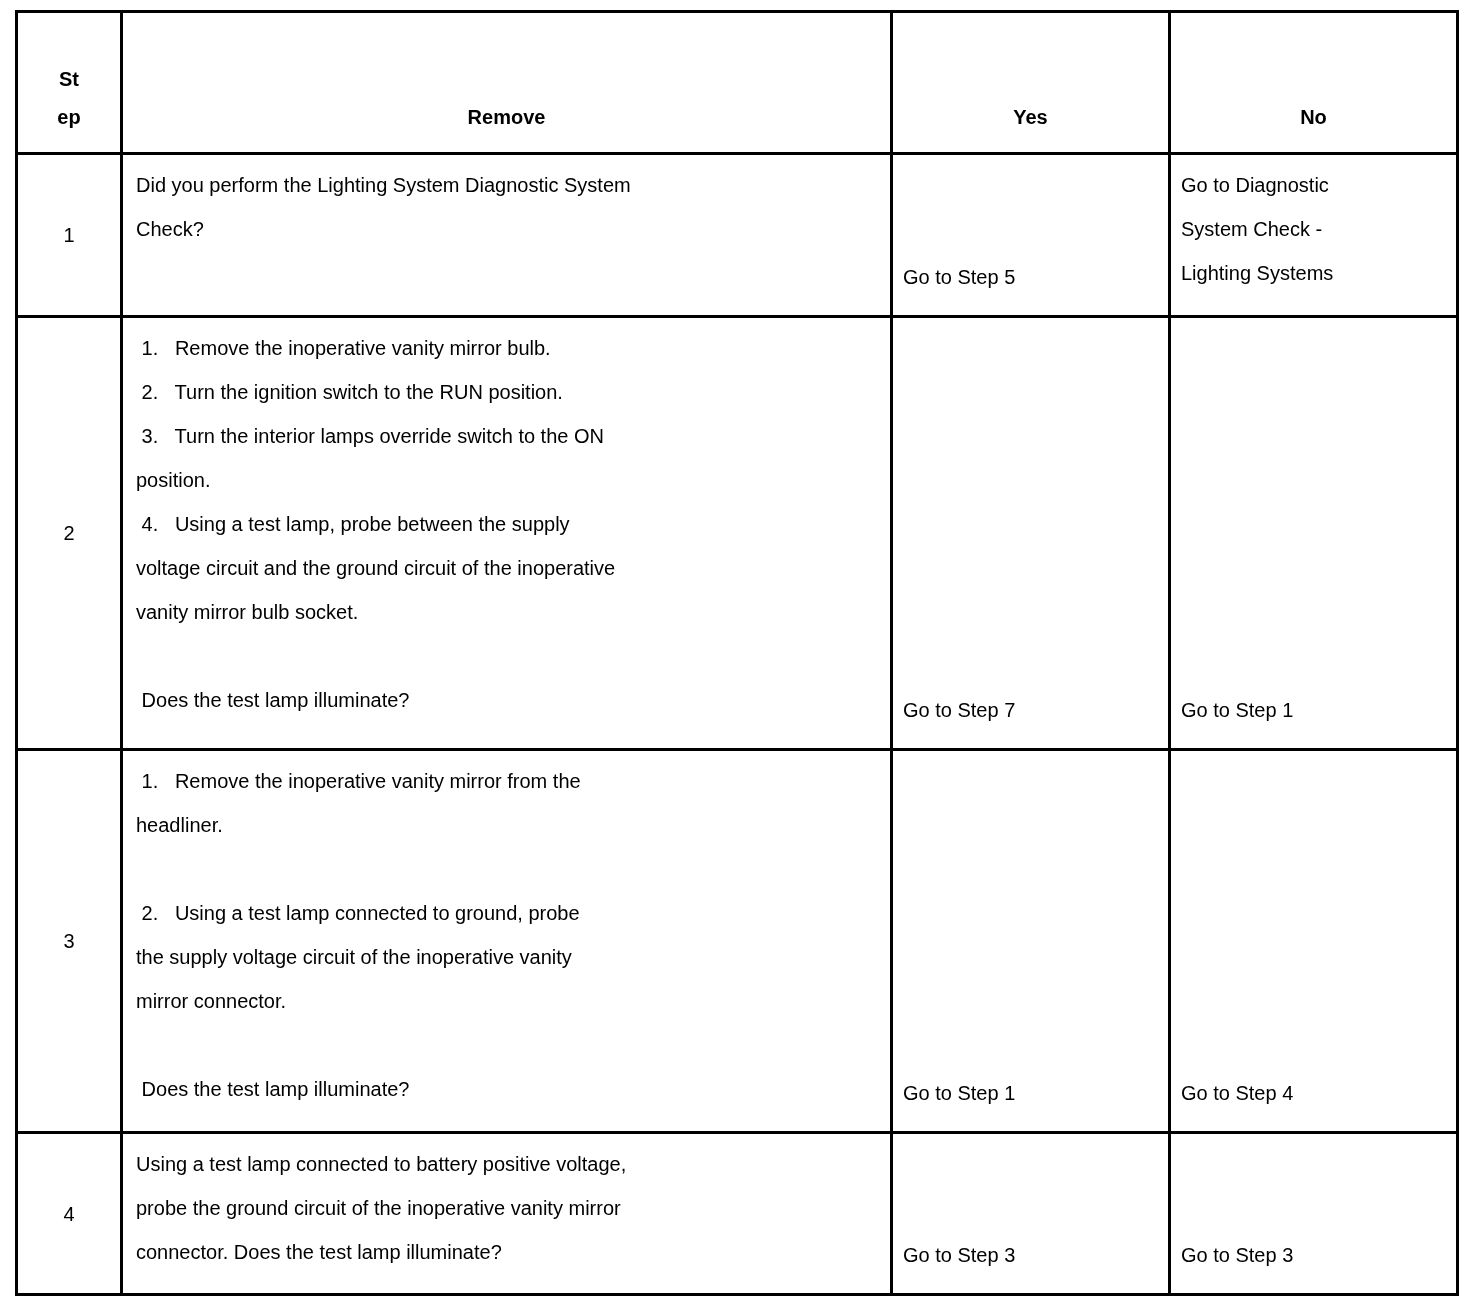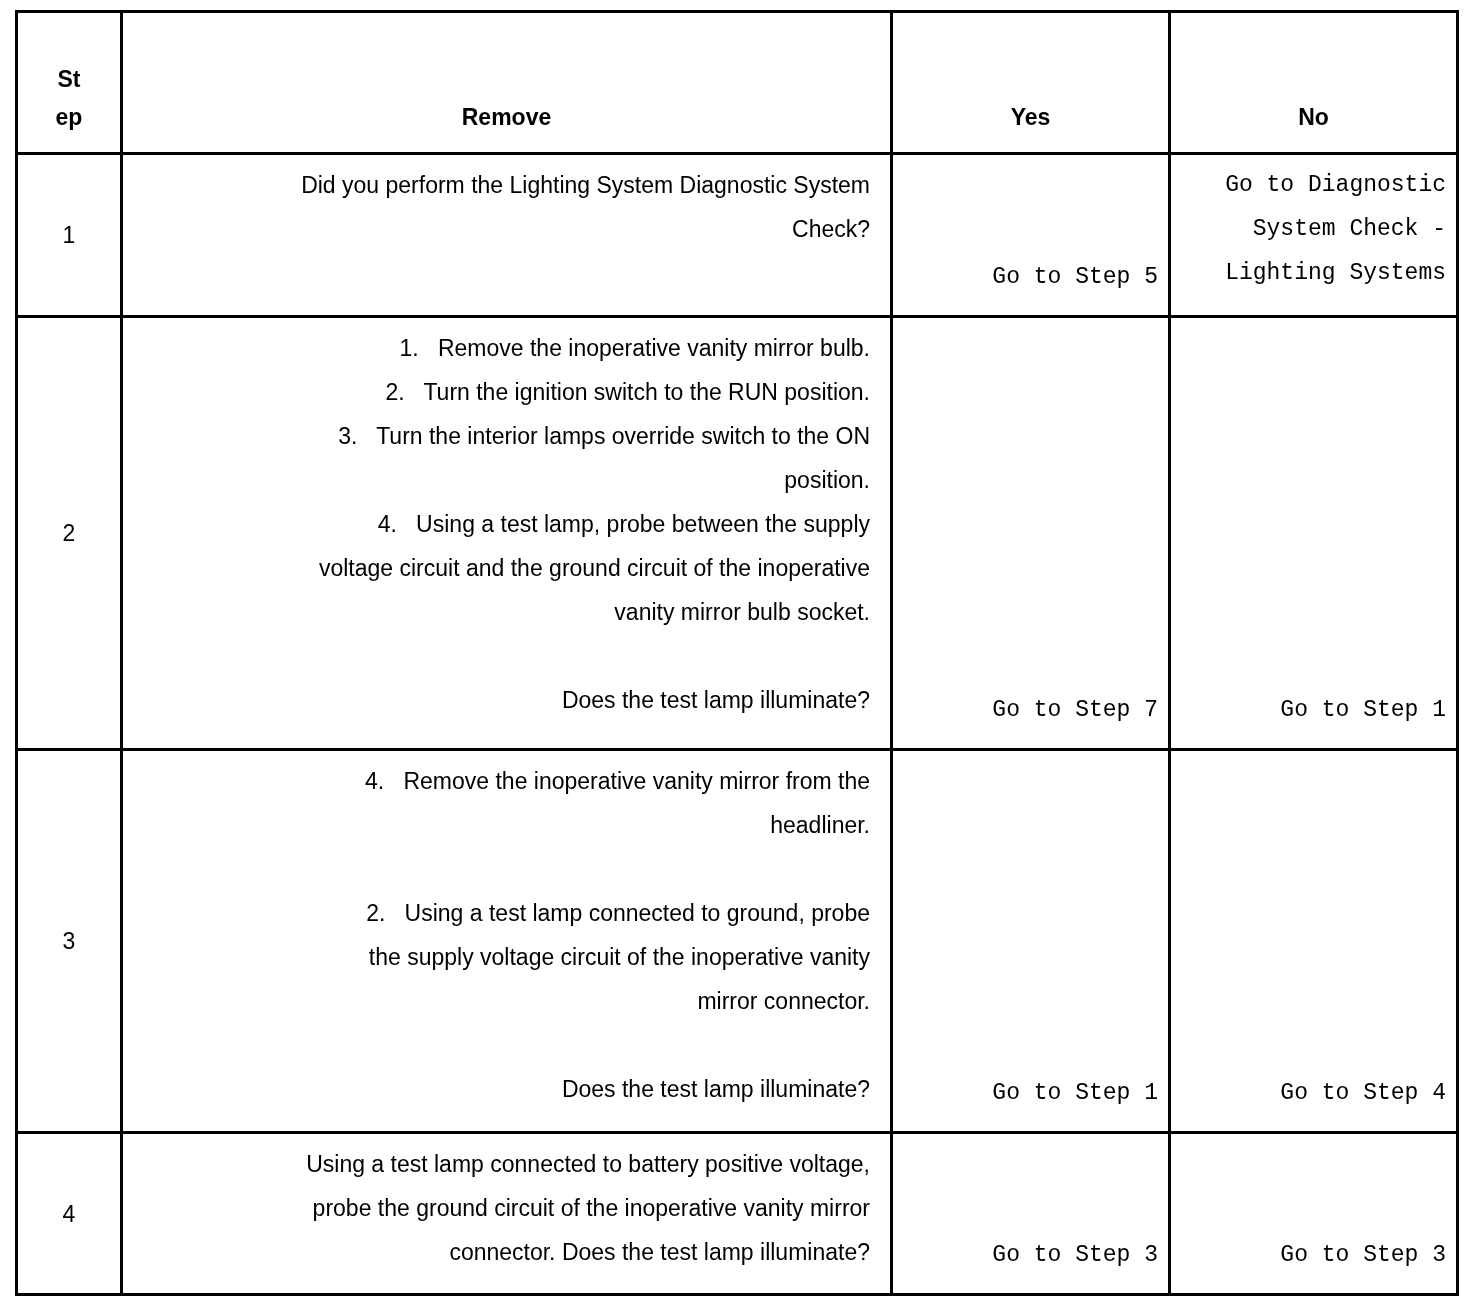--- a/index.html
+++ b/index.html
@@ -17,21 +17,21 @@
   }
   .page {
     position: absolute;
     left: 15px;
     top: 10px;
   }
   table.diag-table {
     border-collapse: collapse;
     table-layout: fixed;
     width: 1441px;
-    font-size: 23px;
+    font-size: 20px;
     line-height: 44px;
     padding-left: 28px;
   }
   .diag-table td, .diag-table th {
     border: 3px solid #000000;
     overflow: hidden;
     color: #000000;
   }
   col.w-step   { width: 105px; }
   col.w-action { width: 770px; }
@@ -53,28 +53,27 @@
     padding: 0 6px 16px 6px;
     line-height: 38px;
   }
   td.step {
     text-align: center;
     vertical-align: middle;
     font-weight: normal;
     padding: 0;
   }
   td.action {
-    text-align: right;
+    text-align: left;
     vertical-align: top;
     padding: 8px 20px 10px 13px;
   }
   td.goto {
-    text-align: right;
+    text-align: left;
     padding: 8px 10px 14px 10px;
-    font-family: Liberation Mono, monospace;
   }
   td.goto.bottom { vertical-align: bottom; padding-bottom: 16px; }
   td.goto.top    { vertical-align: top; }
 </style>
 </head>
 <body>
 
 <div class="page">
   <table class="diag-table">
     <colgroup>
@@ -113,21 +112,21 @@
 voltage circuit and the ground circuit of the inoperative
 vanity mirror bulb socket.
 
  Does the test lamp illuminate?</td>
       <td class="goto bottom">Go to Step 7</td>
       <td class="goto bottom">Go to Step 1</td>
     </tr>
 
     <tr class="r3">
       <td class="step">3</td>
-      <td class="action pre"> 4.   Remove the inoperative vanity mirror from the
+      <td class="action pre"> 1.   Remove the inoperative vanity mirror from the
 headliner.
 
  2.   Using a test lamp connected to ground, probe
 the supply voltage circuit of the inoperative vanity
 mirror connector.
 
  Does the test lamp illuminate?</td>
       <td class="goto bottom">Go to Step 1</td>
       <td class="goto bottom">Go to Step 4</td>
     </tr>

